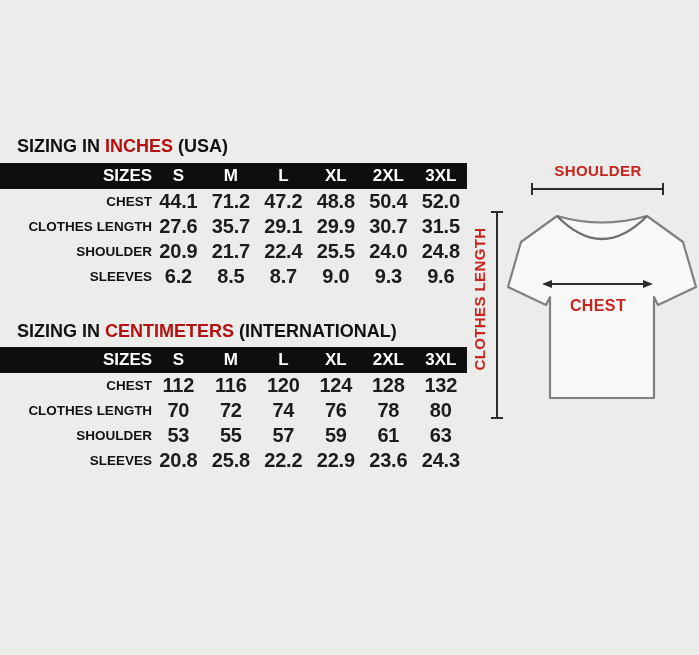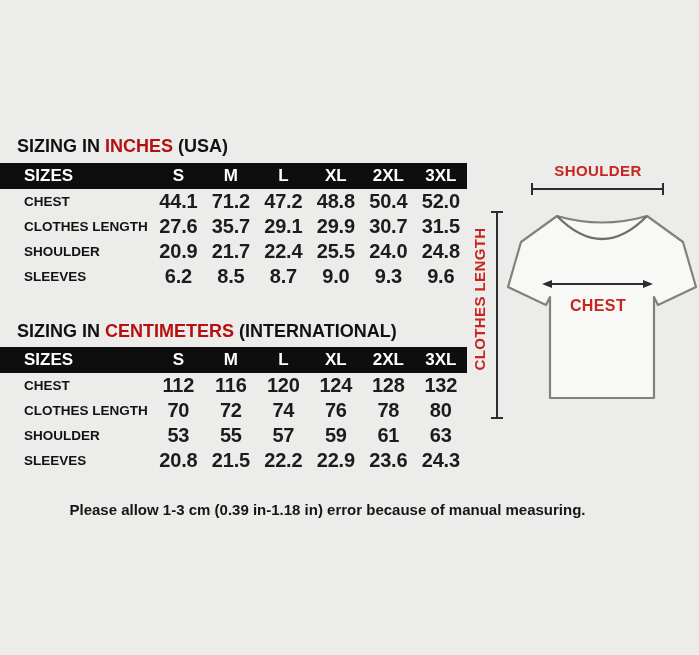--- a/index.html
+++ b/index.html
@@ -18,21 +18,21 @@
   .title-cm{top:321px;}
   .stable{position:absolute;left:0;width:467px;}
   .tb-in{top:163px;}
   .tb-cm{top:347px;}
   .thead{
     display:flex;align-items:center;height:26px;
     background:#0e0e0e;color:#ffffff;font-weight:700;font-size:17px;
   }
   .trow{display:flex;align-items:center;height:25px;}
   .c{width:55.3px;text-align:center;}
-  .lbl{width:135px;text-align:left;margin-left:24px;}
+  .lbl{width:135px;text-align:right;margin-left:24px;}
   .rowlabel{font-size:13.5px;font-weight:700;color:#121212;}
   .num{font-size:20px;font-weight:700;color:#1c1c1c;letter-spacing:-0.2px;}
   .note{
     position:absolute;top:501px;left:0;width:655px;text-align:center;
     font-size:15px;font-weight:700;color:#161616;
   }
   .diagram{position:absolute;left:400px;top:150px;width:299px;height:295px;}
   .diagram svg{position:absolute;left:0;top:0;}
   .dlabel{
     position:absolute;color:#c9241f;font-weight:700;letter-spacing:0.4px;
@@ -135,21 +135,21 @@
       <div class="c num">53</div>
       <div class="c num">55</div>
       <div class="c num">57</div>
       <div class="c num">59</div>
       <div class="c num">61</div>
       <div class="c num">63</div>
     </div>
     <div class="trow">
       <div class="lbl rowlabel">SLEEVES</div>
       <div class="c num">20.8</div>
-      <div class="c num">21.5</div>
+      <div class="c num">25.8</div>
       <div class="c num">22.2</div>
       <div class="c num">22.9</div>
       <div class="c num">23.6</div>
       <div class="c num">24.3</div>
     </div>
   </div>
 
   <div class="diagram">
     <svg width="299" height="295" viewBox="0 0 299 295">
 
@@ -172,15 +172,14 @@
         <line x1="146" y1="134" x2="249" y2="134"></line>
         <polygon points="142,134 152,130 152,138" stroke="none"></polygon>
         <polygon points="253,134 243,130 243,138" stroke="none"></polygon>
       </g>
     </svg>
     <div class="dlabel lbl-shoulder">SHOULDER</div>
     <div class="dlabel lbl-chest">CHEST</div>
     <div class="dlabel lbl-length">CLOTHES LENGTH</div>
   </div>
 
-  <div class="note">Please allow 1-3 cm (0.39 in-1.18 in) error because of manual measuring.</div>
 
 </div>
 
 </body></html>

